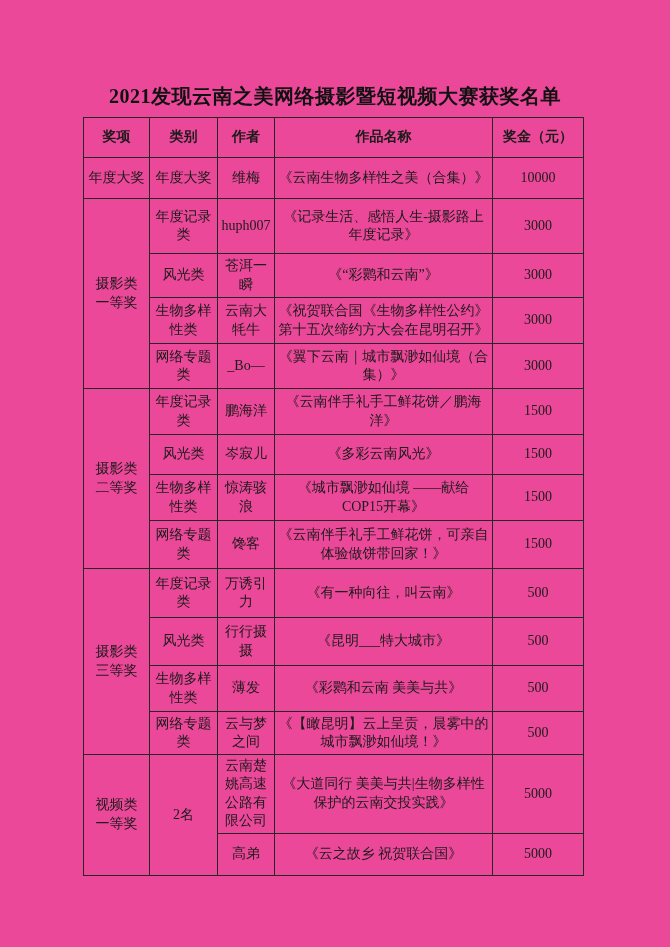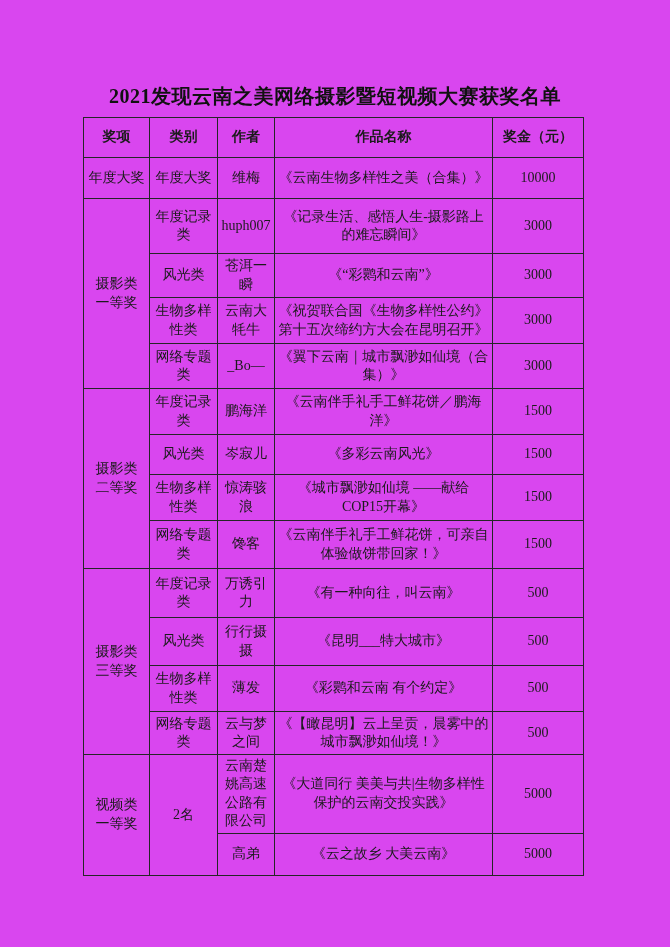--- a/index.html
+++ b/index.html
@@ -10,21 +10,21 @@
   body {
     width: 670px;
     height: 947px;
     position: relative;
     font-family: "Liberation Serif", "DejaVu Serif", serif;
     color: #1b1b1b;
   }
   .page {
     position: absolute;
     inset: 0;
-    background: #d946ef;
+    background: #ec4899;
     font-family: Liberation Serif, serif;
   }
   .title {
     position: absolute;
     top: 83px;
     left: 0;
     width: 670px;
     margin: 0;
     text-align: center;
     font-size: 20px;
@@ -98,21 +98,21 @@
         <td>10000</td>
       </tr>
 
       <tr style="height:55px">
         <td rowspan="4">摄影类
 一等奖</td>
         <td>年度记录
 类</td>
         <td>huph007</td>
         <td>《记录生活、感悟人生-摄影路上
-的难忘瞬间》</td>
+年度记录》</td>
         <td>3000</td>
       </tr>
       <tr style="height:44px">
         <td>风光类</td>
         <td>苍洱一
 瞬</td>
         <td>《“彩鹮和云南”》</td>
         <td>3000</td>
       </tr>
       <tr style="height:46px">
@@ -181,21 +181,21 @@
         <td>风光类</td>
         <td>行行摄
 摄</td>
         <td>《昆明___特大城市》</td>
         <td>500</td>
       </tr>
       <tr style="height:46px">
         <td>生物多样
 性类</td>
         <td>薄发</td>
-        <td>《彩鹮和云南 有个约定》</td>
+        <td>《彩鹮和云南 美美与共》</td>
         <td>500</td>
       </tr>
       <tr style="height:43px">
         <td>网络专题
 类</td>
         <td>云与梦
 之间</td>
         <td>《【瞰昆明】云上呈贡，晨雾中的
 城市飘渺如仙境！》</td>
         <td>500</td>
@@ -208,19 +208,19 @@
         <td>云南楚
 姚高速
 公路有
 限公司</td>
         <td>《大道同行 美美与共|生物多样性
 保护的云南交投实践》</td>
         <td>5000</td>
       </tr>
       <tr style="height:42px">
         <td>高弟</td>
-        <td>《云之故乡 大美云南》</td>
+        <td>《云之故乡 祝贺联合国》</td>
         <td>5000</td>
       </tr>
     </tbody>
   </table>
 
 </div>
 
 </body></html>

